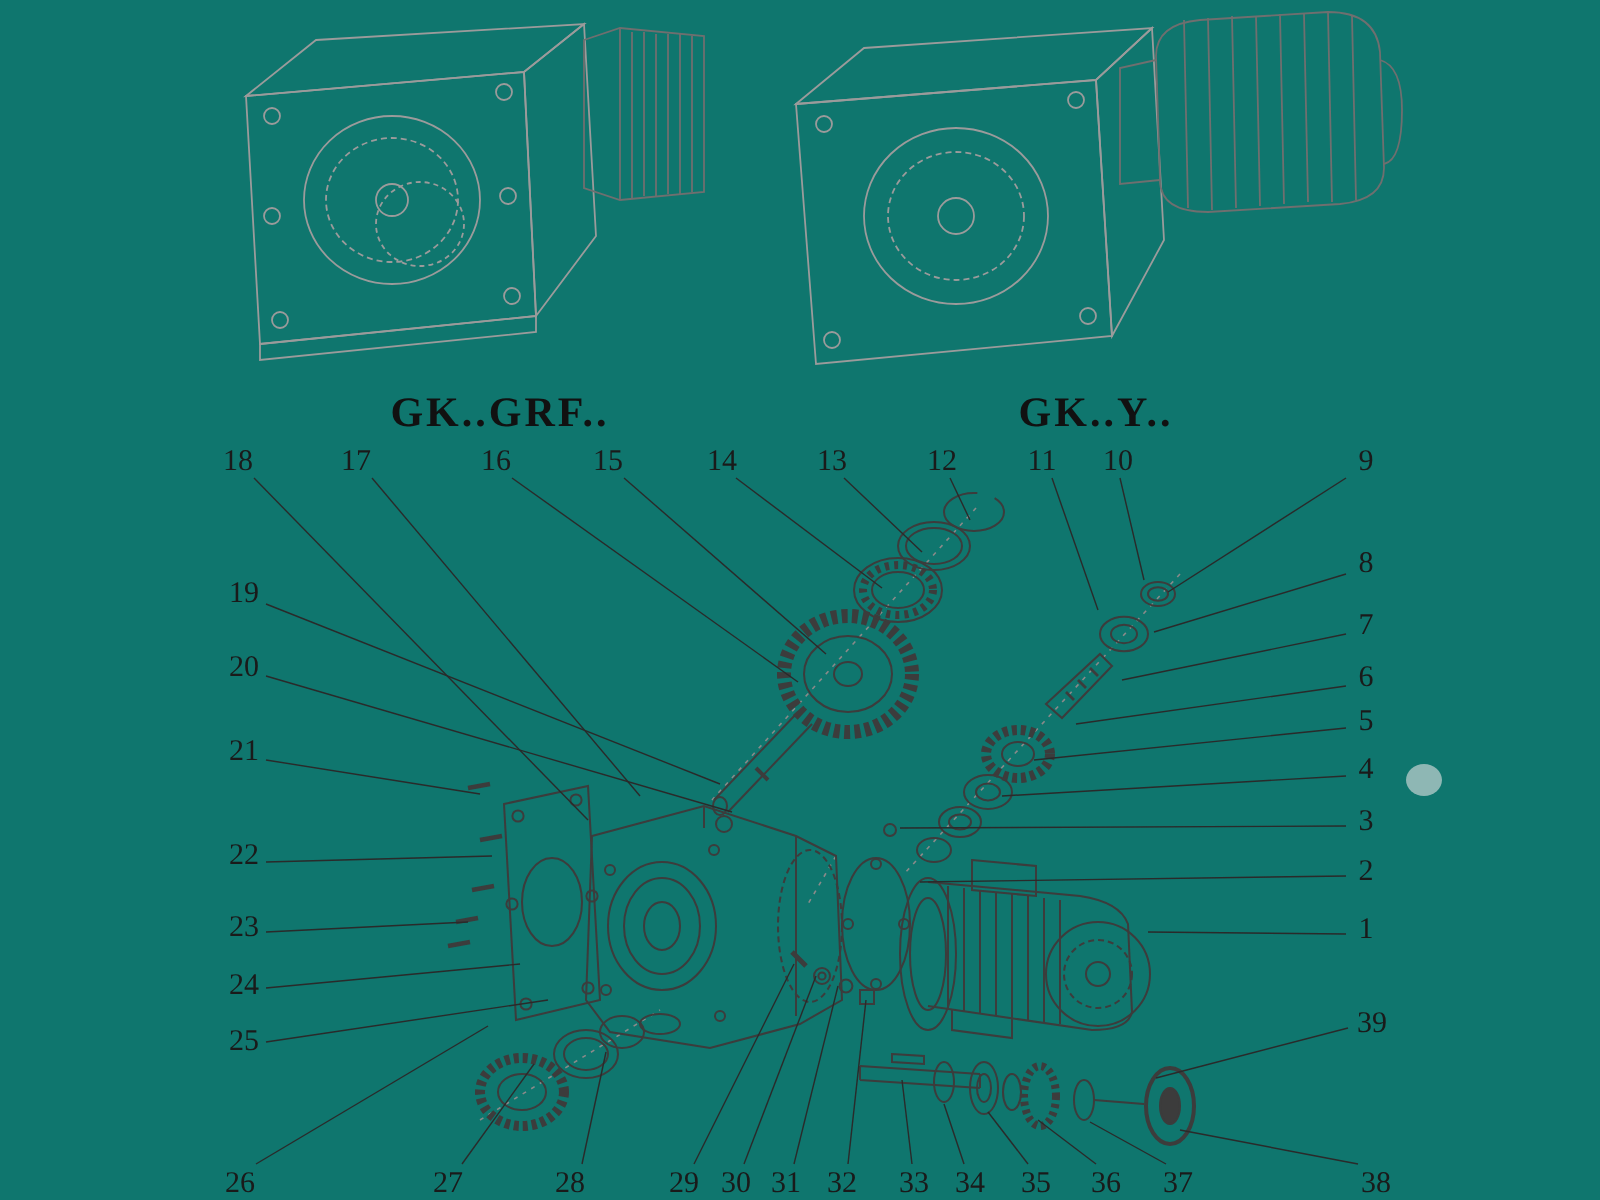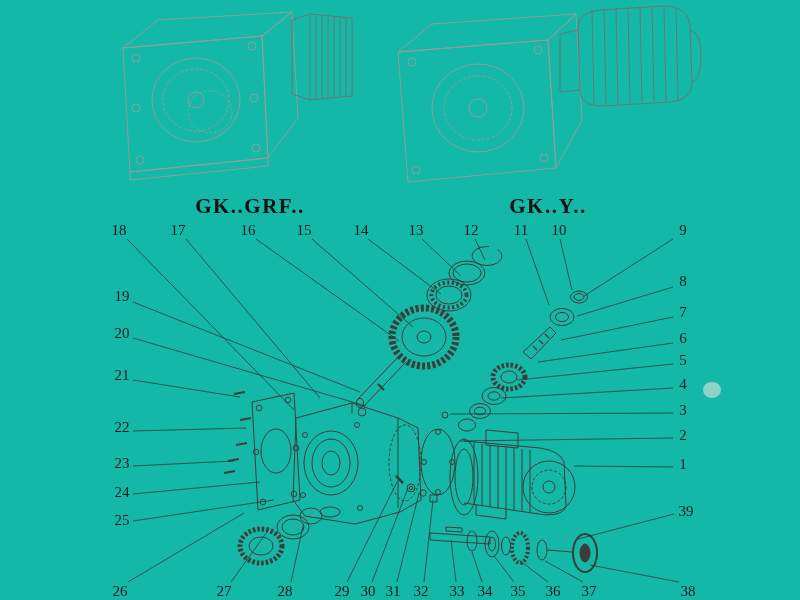--- a/index.html
+++ b/index.html
@@ -1,16 +1,16 @@
 <!DOCTYPE html>
 <html><head>
 <meta charset="utf-8">
 <style>
   html,body{margin:0;padding:0;background:#ffffff;}
-  .stage{position:relative;width:800px;height:600px;background:#14b8a6;overflow:hidden;font-family:"Liberation Serif",serif;}
+  .stage{position:relative;width:800px;height:600px;background:#0f766e;overflow:hidden;font-family:"Liberation Serif",serif;}
   svg{display:block;}
   .model-label{font-family:"Liberation Serif",serif;font-size:21px;font-weight:bold;fill:#111;letter-spacing:1.5px;text-anchor:middle;}
   .callout-num{font-family:"Liberation Serif",serif;font-size:15px;fill:#1a1a1a;text-anchor:middle;}
   .leader{stroke:#2a2a2a;stroke-width:0.7;fill:none;}
   .faint{stroke:#9b9b9b;fill:none;stroke-width:0.9;}
   .faint-dark{stroke:#6f6f6f;fill:none;stroke-width:0.9;}
   .part{stroke:#3c3c3c;fill:none;stroke-width:1;}
   .axis{stroke:#8a8a8a;stroke-width:0.8;fill:none;stroke-dasharray:2,3;}
 </style>
 </head>

